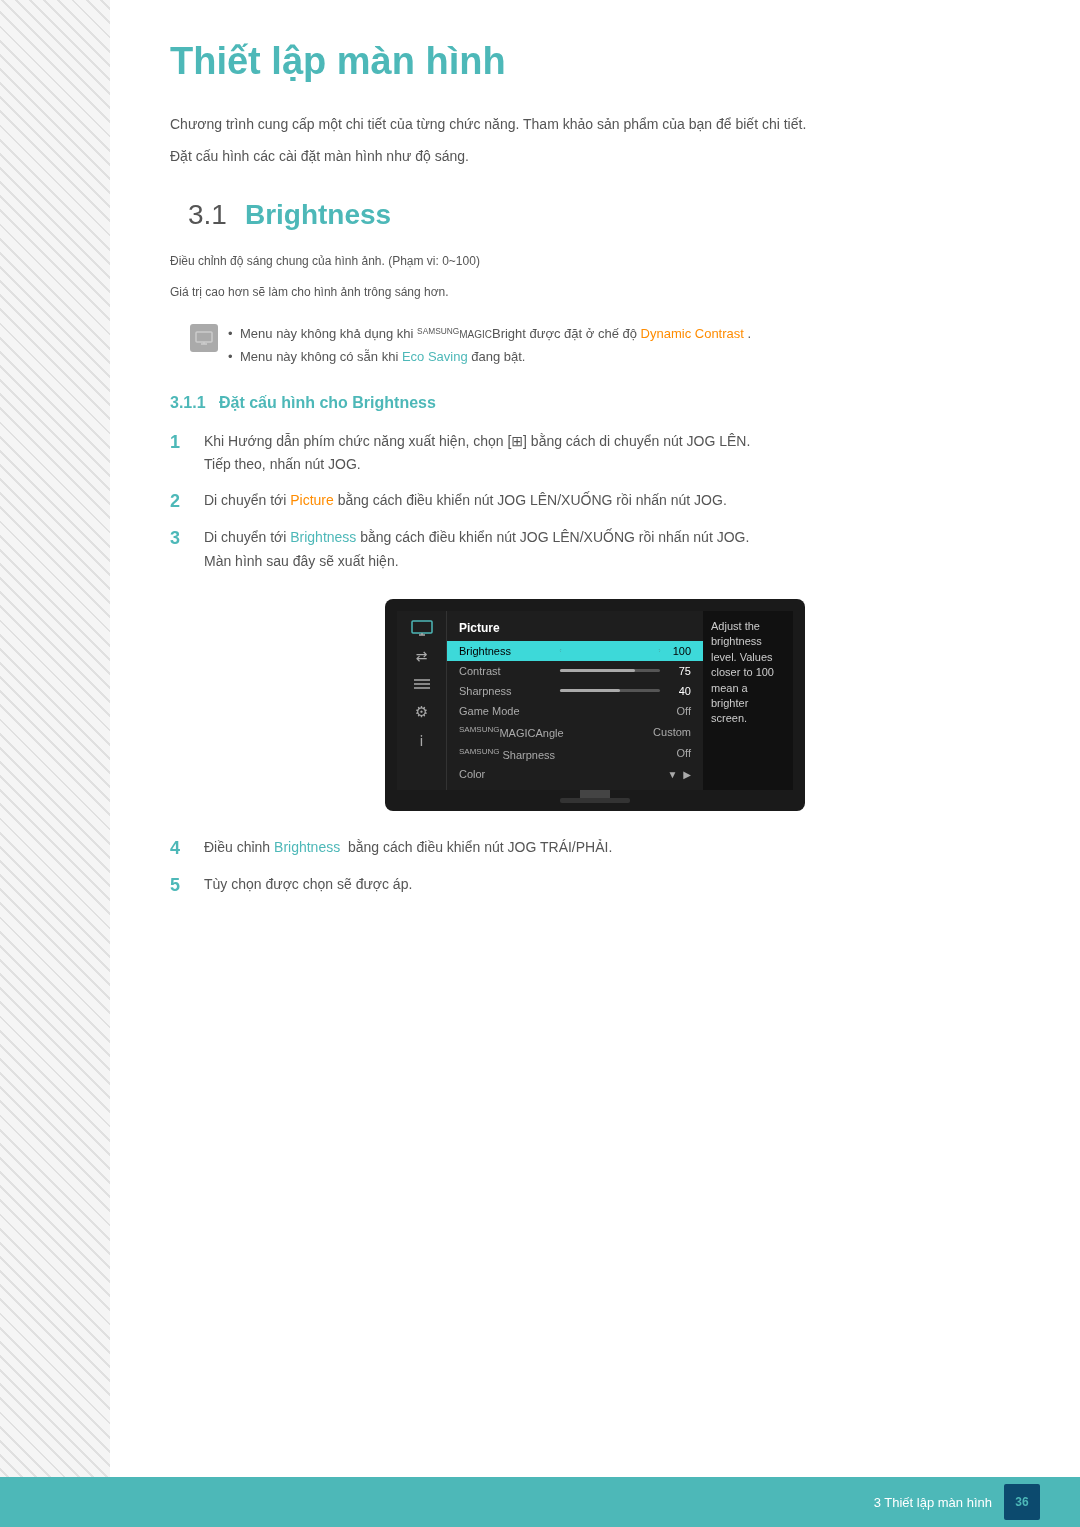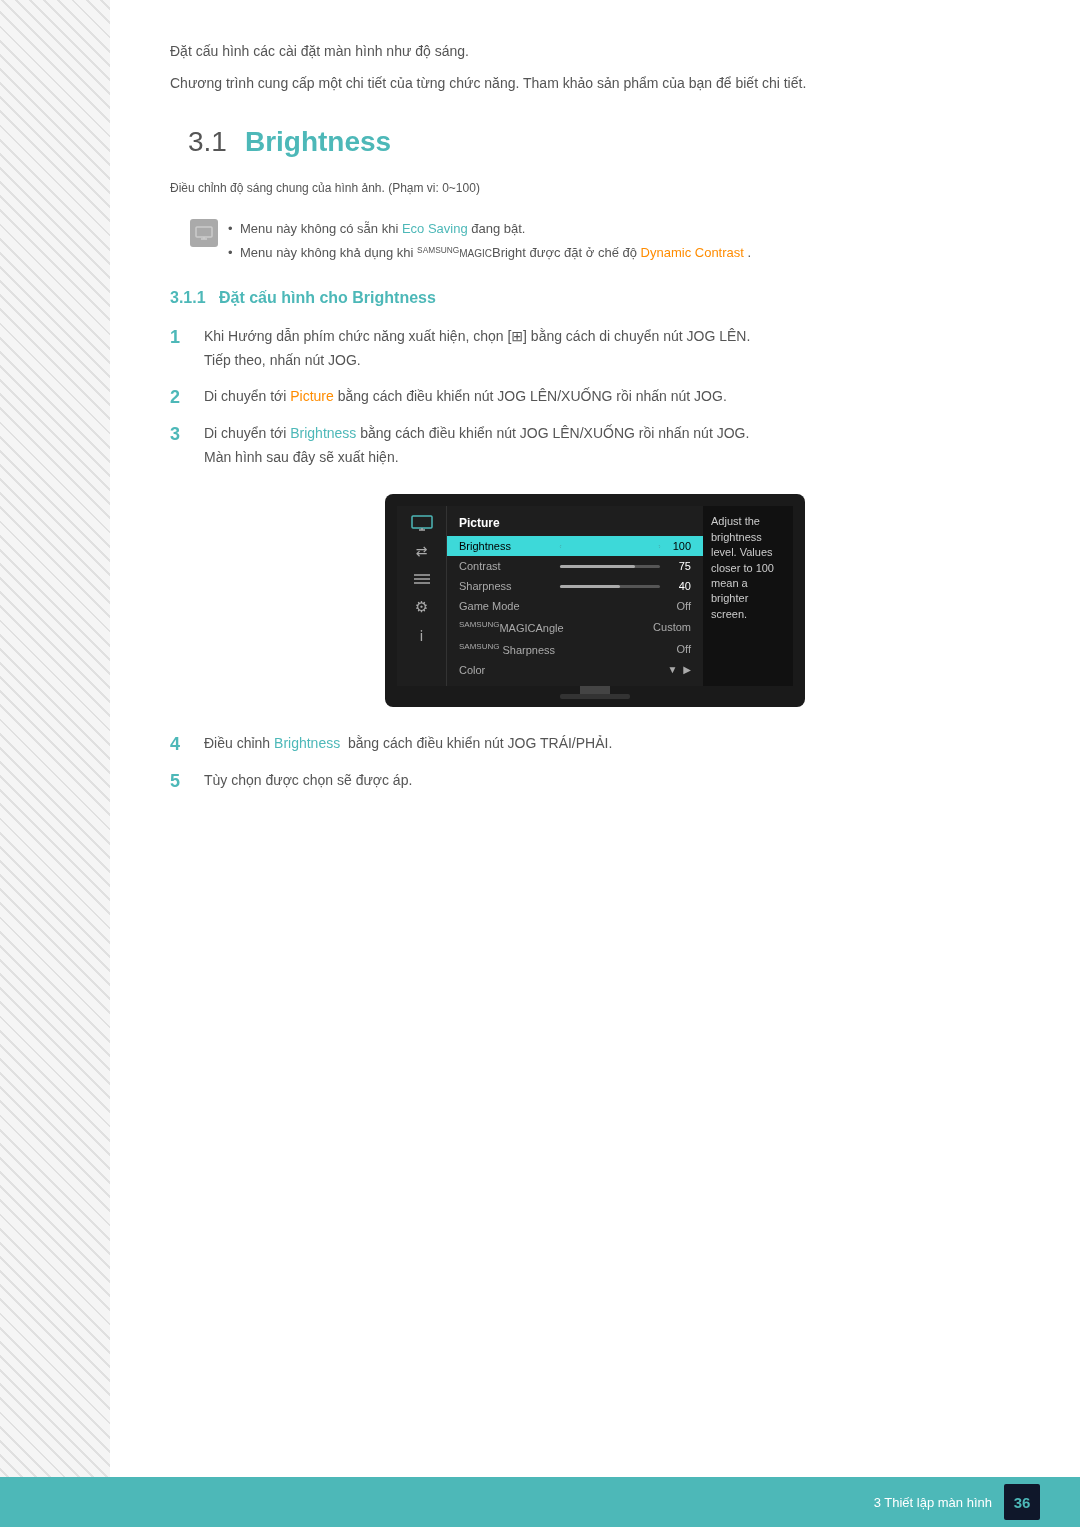--- a/index.html
+++ b/index.html
@@ -314,24 +314,24 @@
       justify-content: flex-end;
       padding: 0 40px;
     }
 
     .footer-text {
       color: #fff;
       font-size: 13px;
     }
 
     .footer-page-num {
-      background: #0f172a;
+      background: #0c4a6e;
       color: #4db8b8;
       font-weight: bold;
-      font-size: 15px;
+      font-size: 12px;
       width: 36px;
       height: 36px;
       display: flex;
       align-items: center;
       justify-content: center;
       margin-left: 12px;
       border-radius: 2px;
     }
 
     .samsung-magic {
@@ -347,45 +347,47 @@
       color: #ff8c00;
     }
   </style>
 </head>
 <body>
 
 <div class="sidebar-pattern"></div>
 
 <div class="main-content">
 
-
+  <h1 class="chapter-title">Thiết lập màn hình</h1>
+
+  <p class="intro-text">Chương trình cung cấp một chi tiết của từng chức năng. Tham khảo sản phẩm của bạn để biết chi tiết.</p>
   <p class="intro-text">Đặt cấu hình các cài đặt màn hình như độ sáng.</p>
-  <p class="intro-text">Chương trình cung cấp một chi tiết của từng chức năng. Tham khảo sản phẩm của bạn để biết chi tiết.</p>
 
   <div class="section-heading">
     <span class="section-number">3.1</span>
     <span class="section-title">Brightness</span>
   </div>
 
   <p class="section-body">Điều chỉnh độ sáng chung của hình ảnh. (Phạm vi: 0~100)</p>
+  <p class="section-body">Giá trị cao hơn sẽ làm cho hình ảnh trông sáng hơn.</p>
 
   <div class="note-box">
     <div class="note-icon">
       <svg width="18" height="14" viewBox="0 0 18 14" fill="none">
         <rect x="1" y="1" width="16" height="10" rx="1" stroke="#ccc" stroke-width="1.5" fill="none"></rect>
         <line x1="9" y1="11" x2="9" y2="13" stroke="#ccc" stroke-width="1.5"></line>
         <line x1="6" y1="13" x2="12" y2="13" stroke="#ccc" stroke-width="1.5"></line>
       </svg>
     </div>
     <ul class="note-items">
       <li>
-        Menu này không có sẵn khi <span class="eco-saving">Eco Saving</span> đang bật.
+        Menu này không khả dụng khi <span class="samsung-magic"><sup>SAMSUNG</sup>MAGIC</span><span style="color:#555;">Bright</span> được đặt ở chế độ <span class="dynamic-contrast">Dynamic Contrast</span> .
       </li>
       <li>
-        Menu này không khả dụng khi <span class="samsung-magic"><sup>SAMSUNG</sup>MAGIC</span><span style="color:#555;">Bright</span> được đặt ở chế độ <span class="dynamic-contrast">Dynamic Contrast</span> .
+        Menu này không có sẵn khi <span class="eco-saving">Eco Saving</span> đang bật.
       </li>
     </ul>
   </div>
 
   <div class="subsection-heading">
     <span>3.1.1</span>
     &nbsp;
     <span>Đặt cấu hình cho Brightness</span>
   </div>
 

